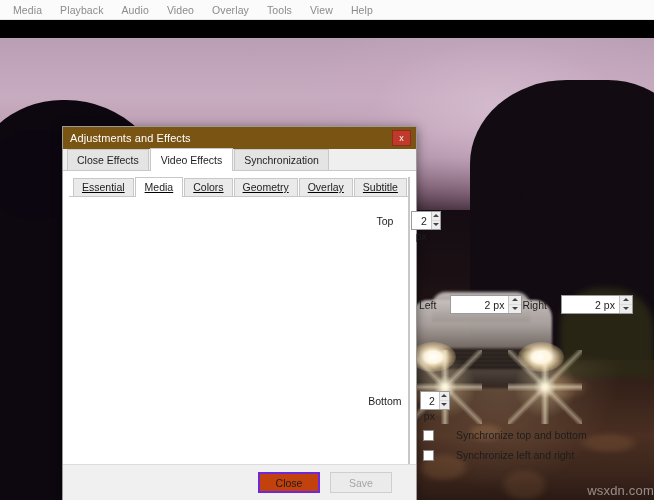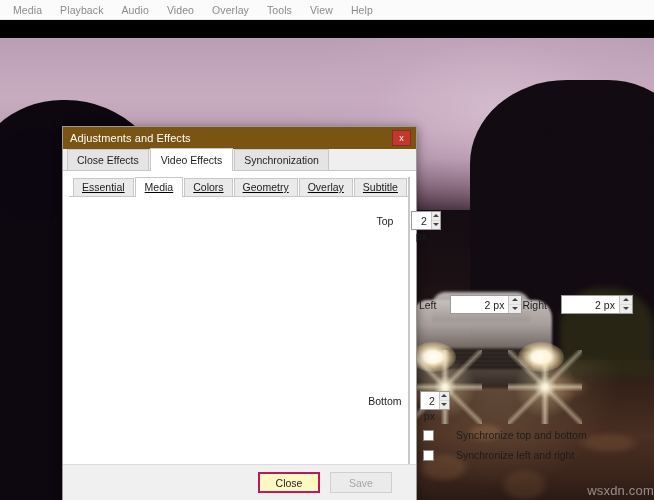--- a/index.html
+++ b/index.html
@@ -405,22 +405,22 @@
     min-width: 62px;
     height: 21px;
     font-size: 10.5px;
     border: 1px solid #adadad;
     background: #e9e9e9;
     color: #1d1d1d;
     display: flex; align-items: center; justify-content: center;
     cursor: pointer;
   }
   .btn.primary {
-    border: 2px solid #be185d;
-    background: #fef9c3;
+    border: 2px solid #6d28d9;
+    background: #c2410c;
     color: #1d1d1d;
   }
   .btn.disabled {
     color: #a5a5a5;
     background: #ebebeb;
     border-color: #cfcfcf;
     cursor: default;
   }
 </style>
 </head>

